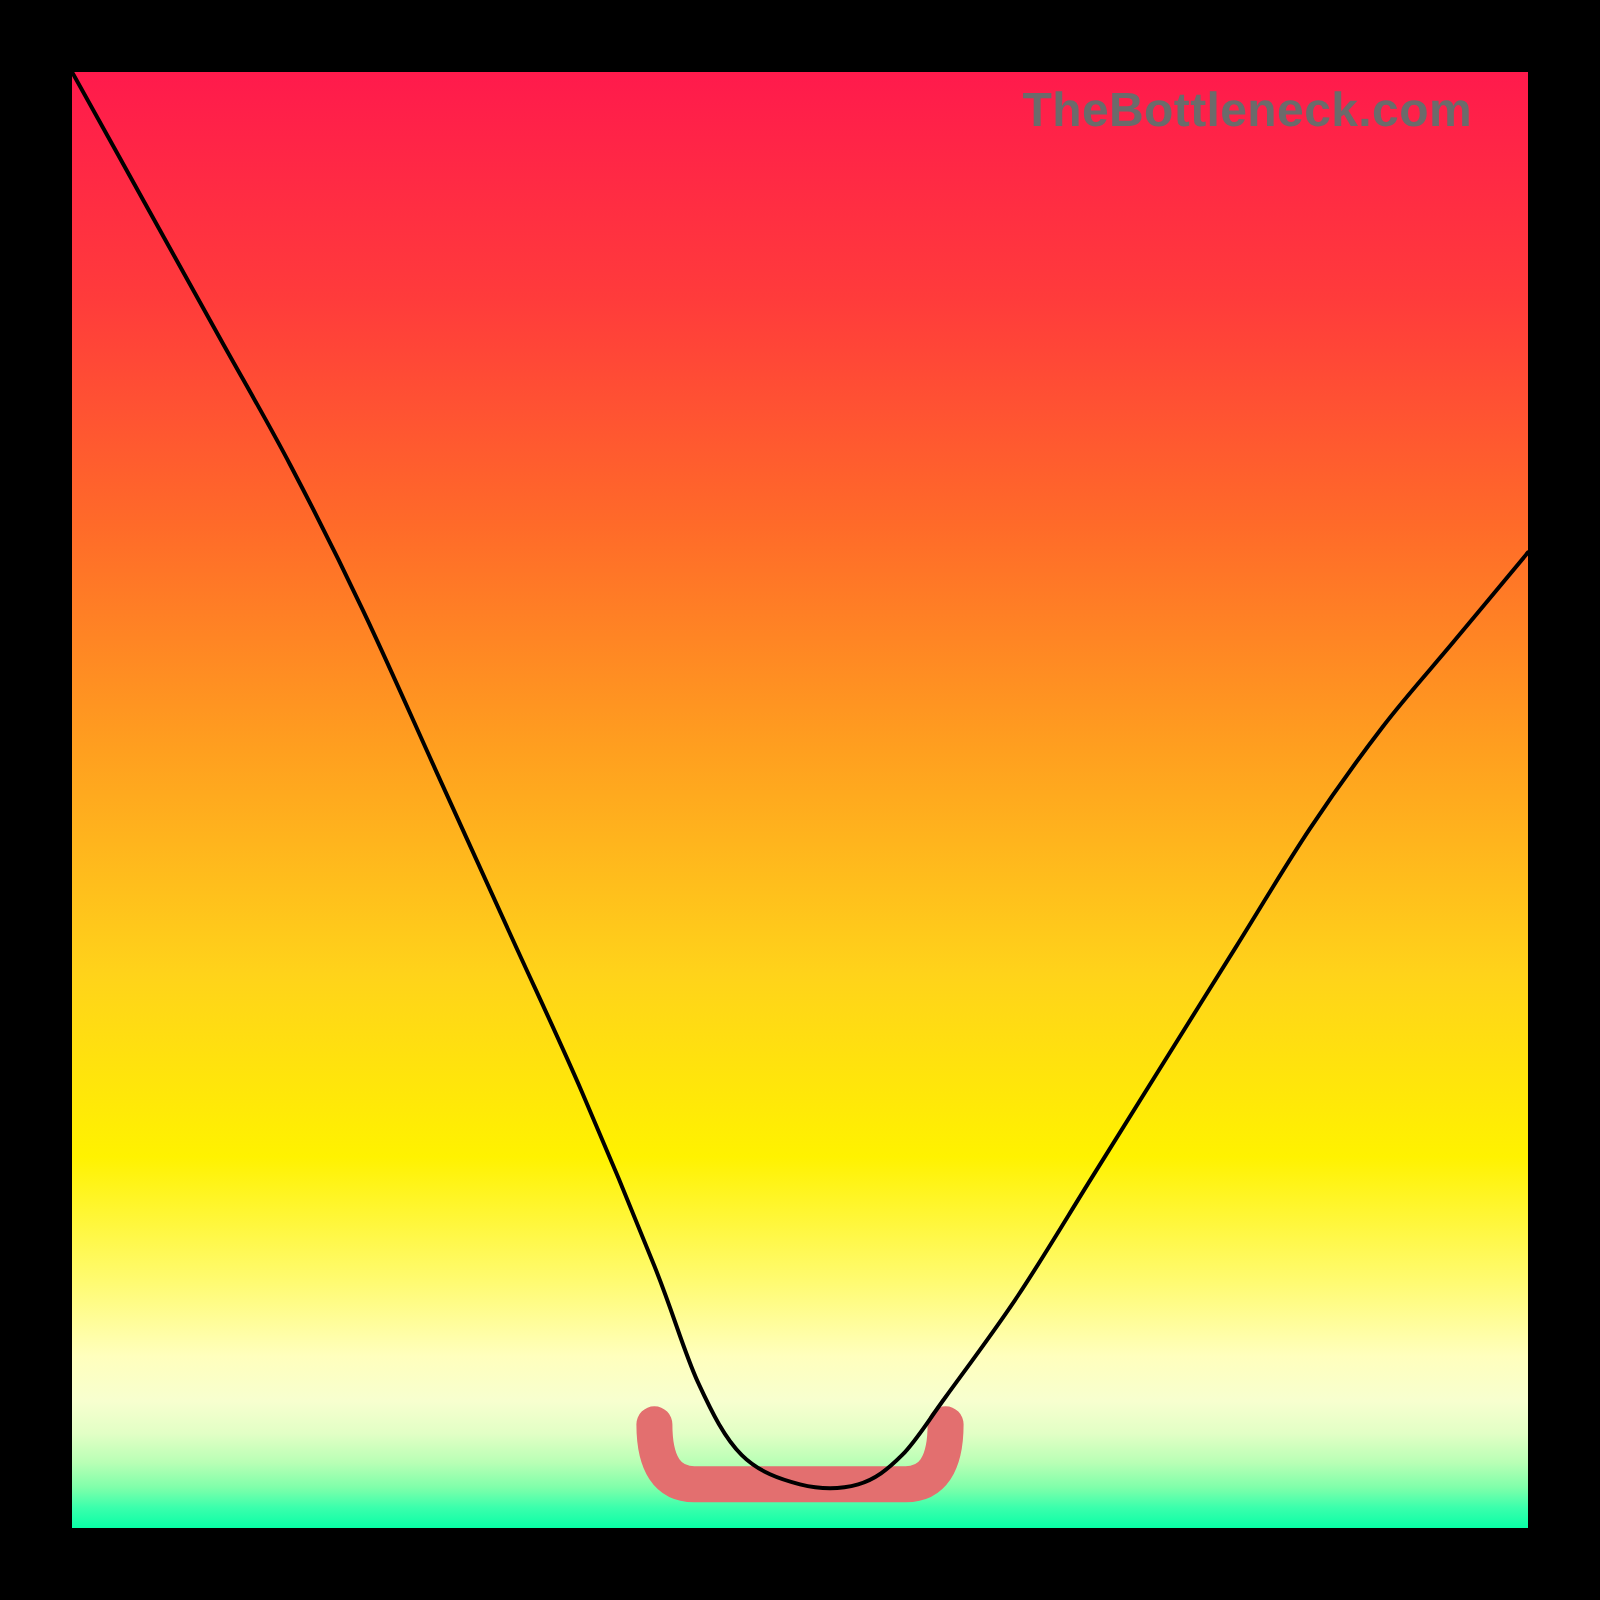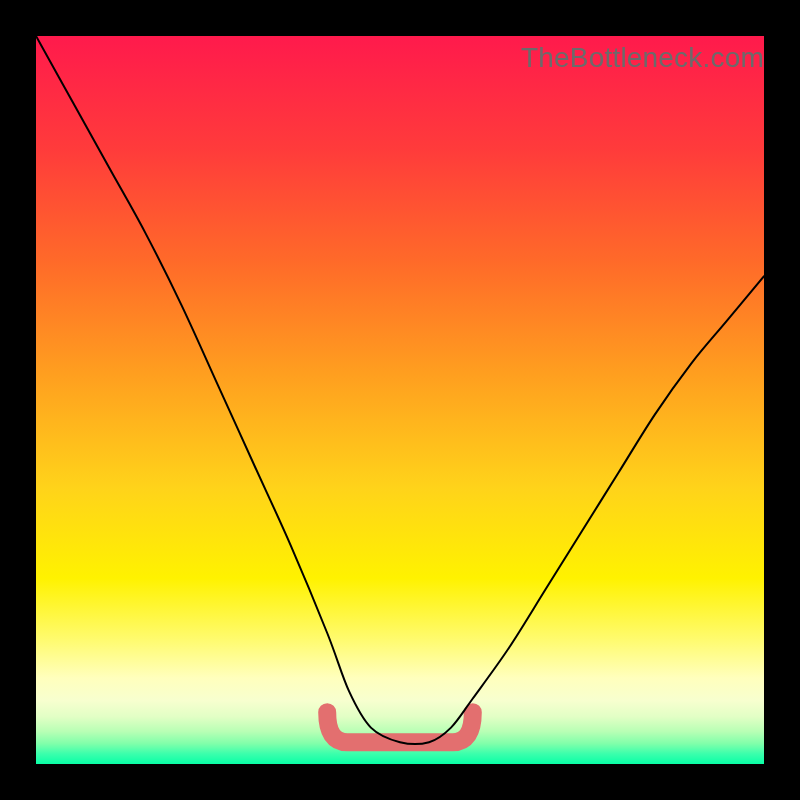--- a/index.html
+++ b/index.html
@@ -38,23 +38,23 @@
       #b9ffb5 95.5%,
       #80ffaa 97.2%,
       #3bffac 98.6%,
       #09ffa6 100%
     );
     overflow: hidden;
   }
   .watermark {
     position: absolute;
     top: 6px;
-    right: 0;
-    font-size: 28px;
-    font-weight: 400;
+    right: 28px;
+    font-size: 24px;
+    font-weight: 700;
     color: #6b6b6b;
     letter-spacing: 0.2px;
     user-select: none;
   }
   svg.curves {
     position: absolute;
     left: 0;
     top: 0;
     width: 728px;
     height: 728px;

